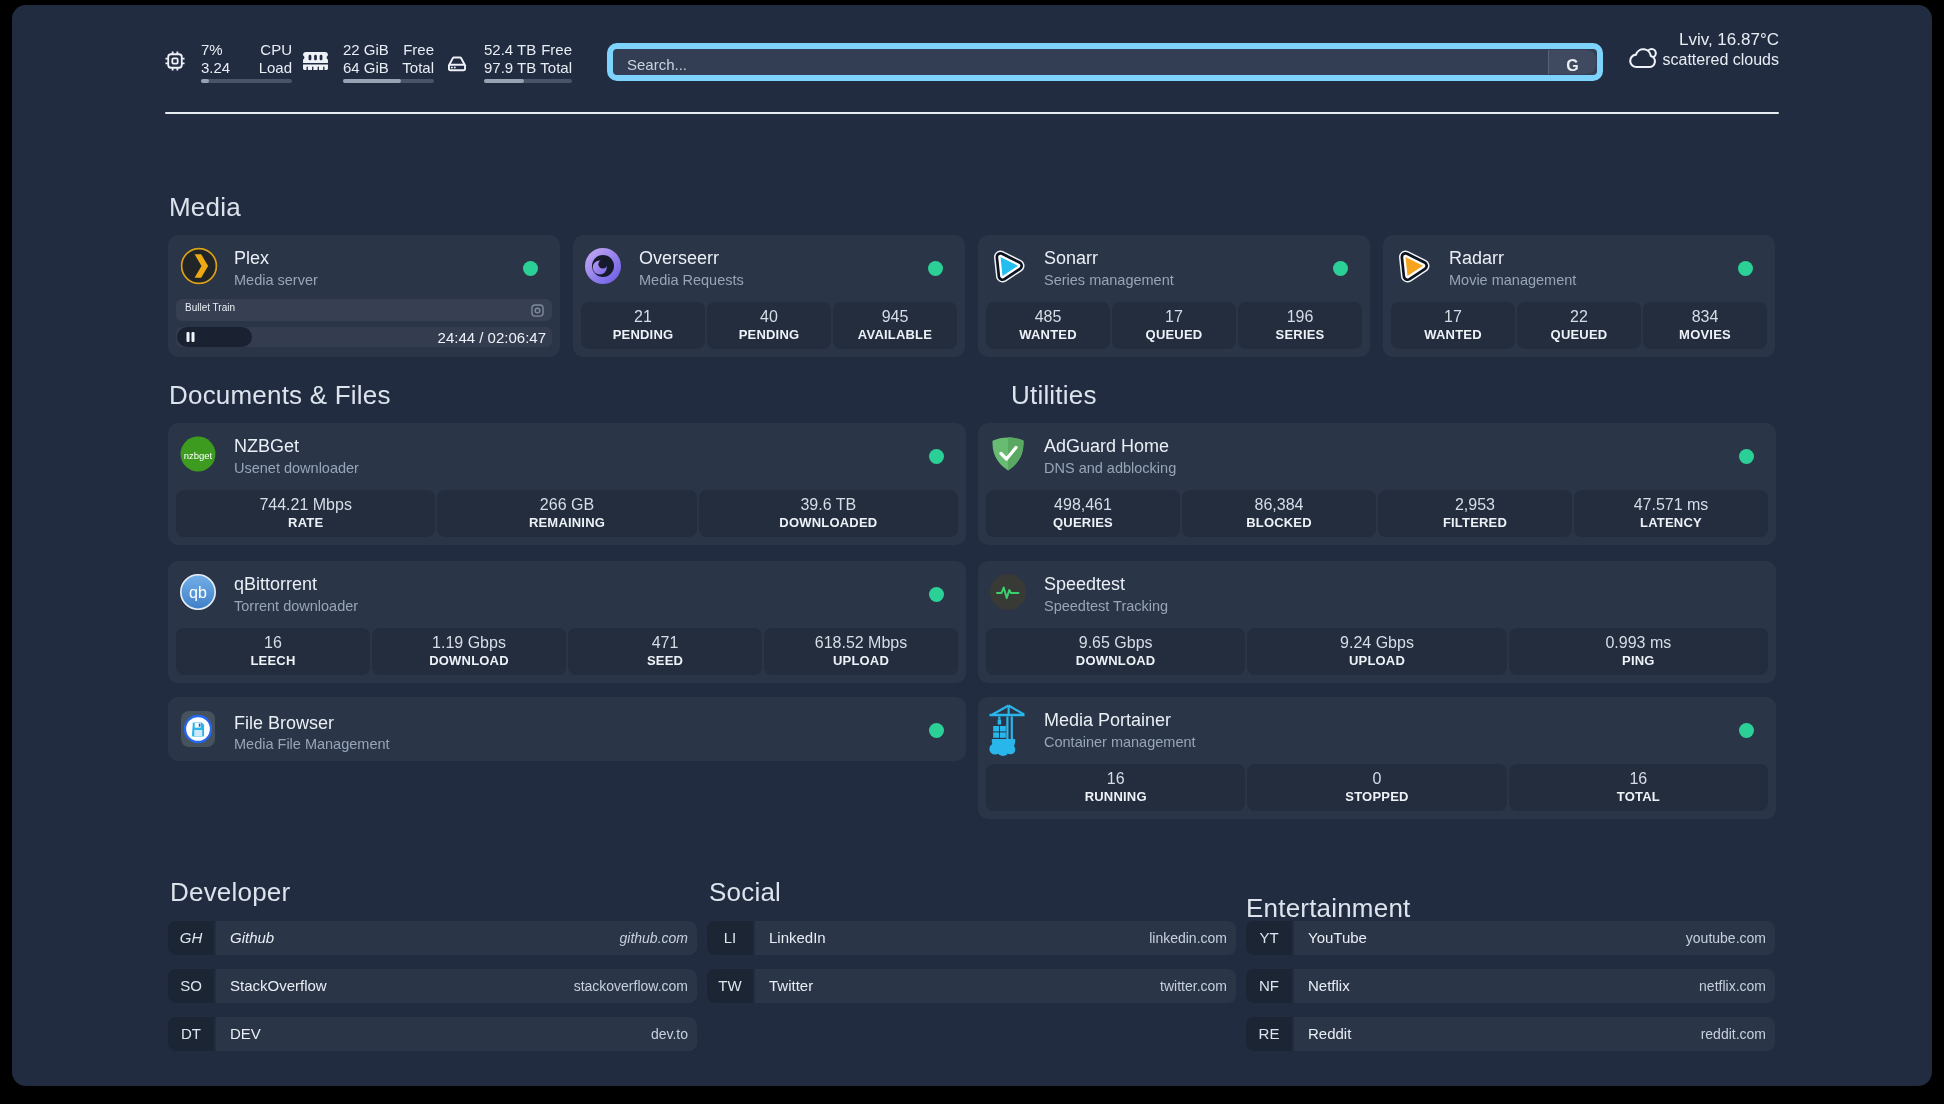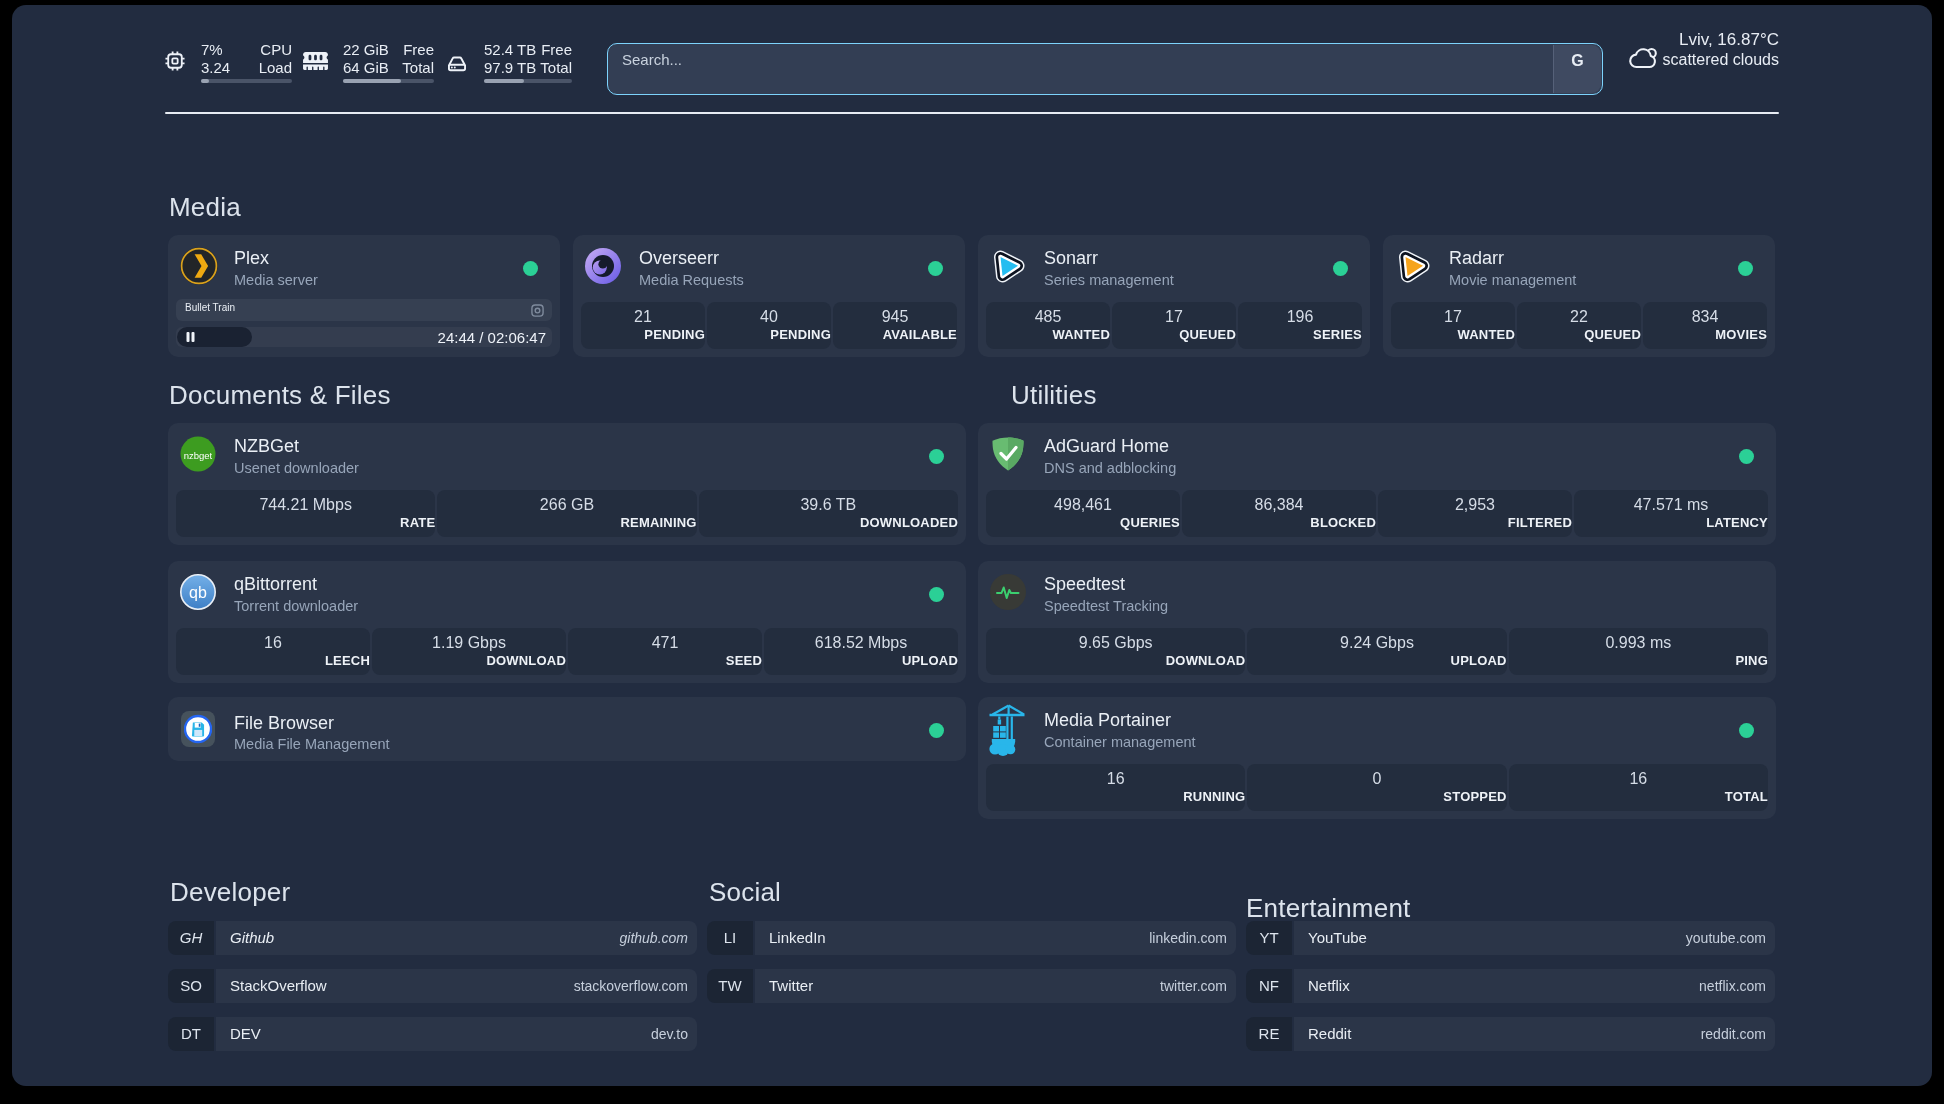--- a/index.html
+++ b/index.html
@@ -9,40 +9,40 @@
 .abs { position:absolute; }
 
 
 .res-ico { position:absolute; color:#eef2f8; }
 .res-col { position:absolute; top:36px; height:40px; }
 .res-val, .res-lab { font-size:15px; line-height:18px; color:#e8edf4; }
 .res-val { position:absolute; left:0; top:0; }
 .res-lab { position:absolute; right:0; top:0; text-align:right; }
 .res-bar { position:absolute; left:0; top:37.5px; height:4px; background:#4a5468; border-radius:2px; width:100%; }
 .res-fill { position:absolute; left:0; top:0; bottom:0; background:#99a2b2; border-radius:3px; }
-.search { position:absolute; left:595px; top:38px; width:996px; height:52px; background:#333e54; border:1px solid #7dd3fc; border-radius:10px; }
+.search { position:absolute; left:595px; top:38px; width:996px; height:38px; background:#333e54; border:6px solid #7dd3fc; border-radius:10px; }
 .search .ph { position:absolute; left:14px; top:7px; font-size:15px; color:#c9d2de; }
 .search .gbtn { position:absolute; right:1px; top:1px; bottom:1px; width:48px; background:#3f4a61; border-left:1px solid #566179; border-radius:0 9px 9px 0; text-align:center; line-height:31px; font-size:16px; font-weight:700; color:#e8edf4; }
 .weather-txt { position:absolute; right:153px; top:24px; text-align:right; color:#e8edf4; }
 .weather-txt .l1 { font-size:17px; line-height:21px; }
 .weather-txt .l2 { font-size:16px; line-height:19px; }
 .divider { position:absolute; left:153px; top:107px; width:1614px; height:2px; background:#e7ecf3; border-radius:1px; }
 
 
 .stitle { position:absolute; font-size:26px; line-height:30px; color:#dce3ec; font-weight:400; letter-spacing:0.2px; }
 
 .card { position:absolute; background:#2b3548; border-radius:10px; }
 .c-ico { position:absolute; left:12px; top:13px; width:36px; height:36px; }
 .c-title { position:absolute; left:66px; top:12px; font-size:18px; line-height:22px; color:#eaeff5; font-weight:500; }
 .c-sub { position:absolute; left:66px; top:36px; font-size:14.5px; line-height:19px; color:#97a5b9; }
 .dot { position:absolute; width:15px; height:15px; border-radius:50%; background:#2bd096; right:22px; top:26px; }
 .stats { position:absolute; left:8px; right:8px; bottom:8px; height:47px; display:flex; gap:2px; }
 .blk { flex:1; background:#232d3e; border-radius:8px; position:relative; text-align:center; }
 .blk .v { position:absolute; left:0; right:0; top:5px; font-size:16px; line-height:20px; color:#d6dde7; }
-.blk .l { position:absolute; left:0; right:0; top:25px; font-size:13px; line-height:16px; font-weight:700; color:#eef2f7; letter-spacing:0.2px;text-align:right; }
+.blk .l { position:absolute; left:0; right:0; top:25px; font-size:13px; line-height:16px; font-weight:700; color:#eef2f7; letter-spacing:0.2px; }
 
 
 .prow1 { position:absolute; left:8px; right:8px; top:64px; height:22px; background:rgba(255,255,255,0.055); border-radius:6px; }
 .prow1 .t { position:absolute; left:9px; top:3px; font-size:10px; color:#e9eef4; }
 .prow2 { position:absolute; left:8px; right:8px; top:92px; height:20px; background:rgba(255,255,255,0.045); border-radius:6px; }
 .ppill { position:absolute; left:1px; top:0; width:75px; height:20px; background:#1a2232; border-radius:10px; }
 .ptime { position:absolute; right:6px; top:1.5px; font-size:15px; font-weight:500; color:#eef2f8; }
 
 
 .bk { position:absolute; height:34px; }

